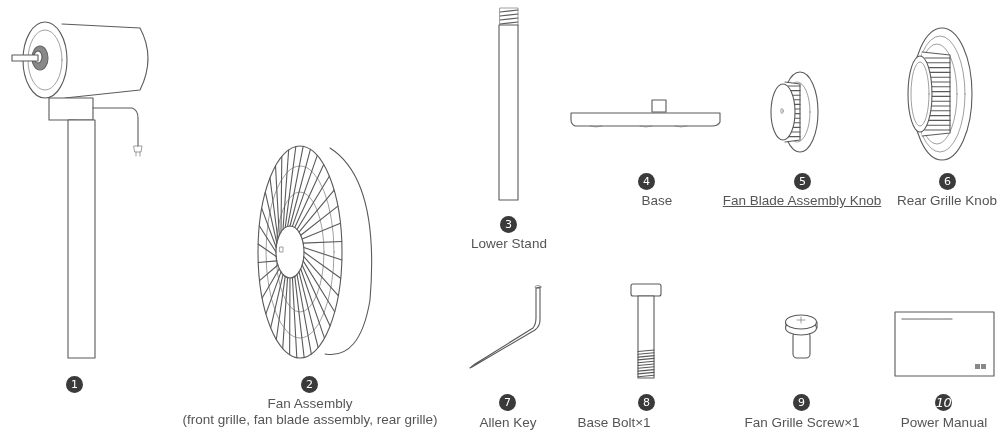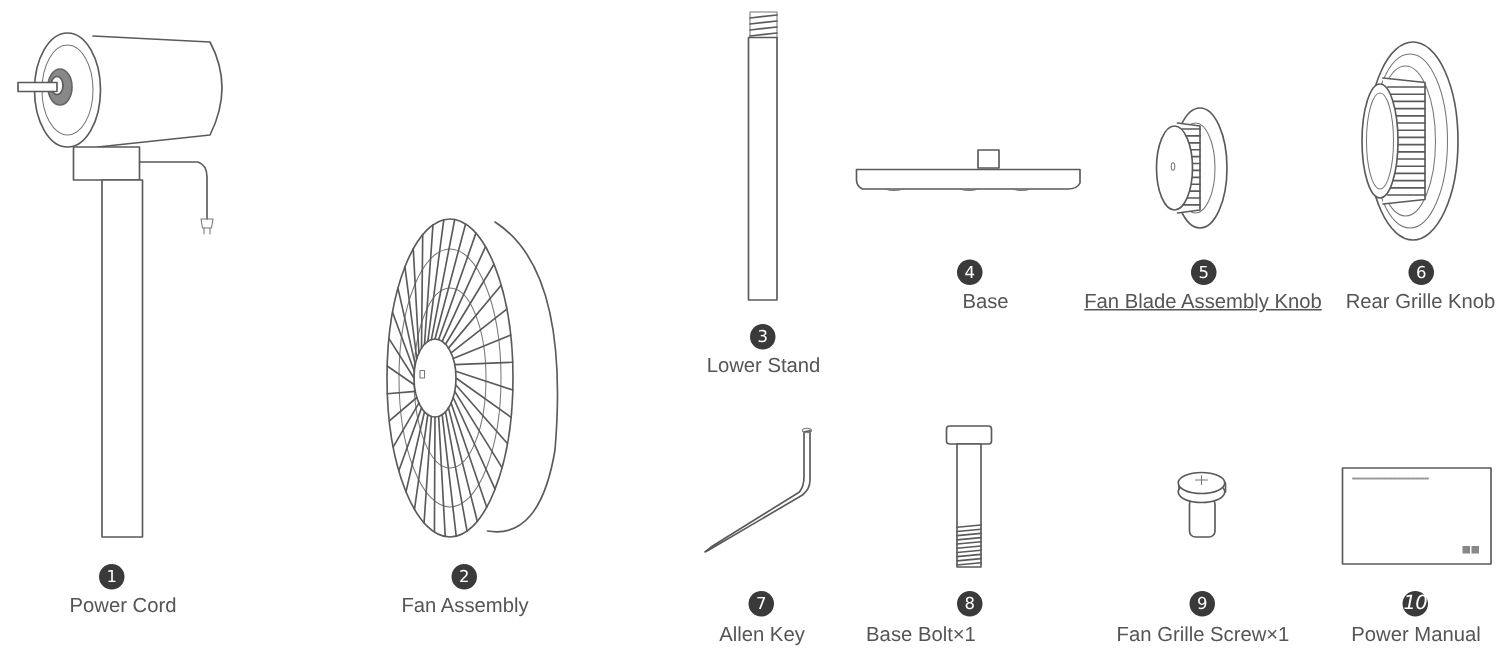--- a/index.html
+++ b/index.html
@@ -179,26 +179,26 @@
   <g>
     <rect x="895" y="312" width="99" height="64" class="fillw"></rect>
     <path d="M902 319 L953 319" style="stroke:#999; stroke-width:1.4; stroke-dasharray:2 1;"></path>
     <rect x="975" y="364" width="5" height="5" style="fill:#888; stroke:none;"></rect>
     <rect x="981" y="364" width="5" height="5" style="fill:#888; stroke:none;"></rect>
   </g>
 </svg>
 
 <div class="badge" style="left:66px; top:376px;">1</div>
 <div class="label" style="left:82px; top:396px;">
-  <span class="l2">Power Cord</span>
 </div>
 
 <div class="badge" style="left:301px; top:376px;">2</div>
 <div class="label" style="left:310px; top:396px;">
   <span>Fan Assembly</span>
+  <span class="l2">(front grille, fan blade assembly, rear grille)</span>
 </div>
 
 <div class="badge" style="left:500px; top:216px;">3</div>
 <div class="label" style="left:509px; top:236px;">Lower Stand</div>
 
 <div class="badge" style="left:638px; top:173px;">4</div>
 <div class="label" style="left:647px; top:193px;padding-left:20px;">Base</div>
 
 <div class="badge" style="left:794px; top:173px;">5</div>
 <div class="label" style="left:802px; top:193px;text-decoration:underline;">Fan Blade Assembly Knob</div>

